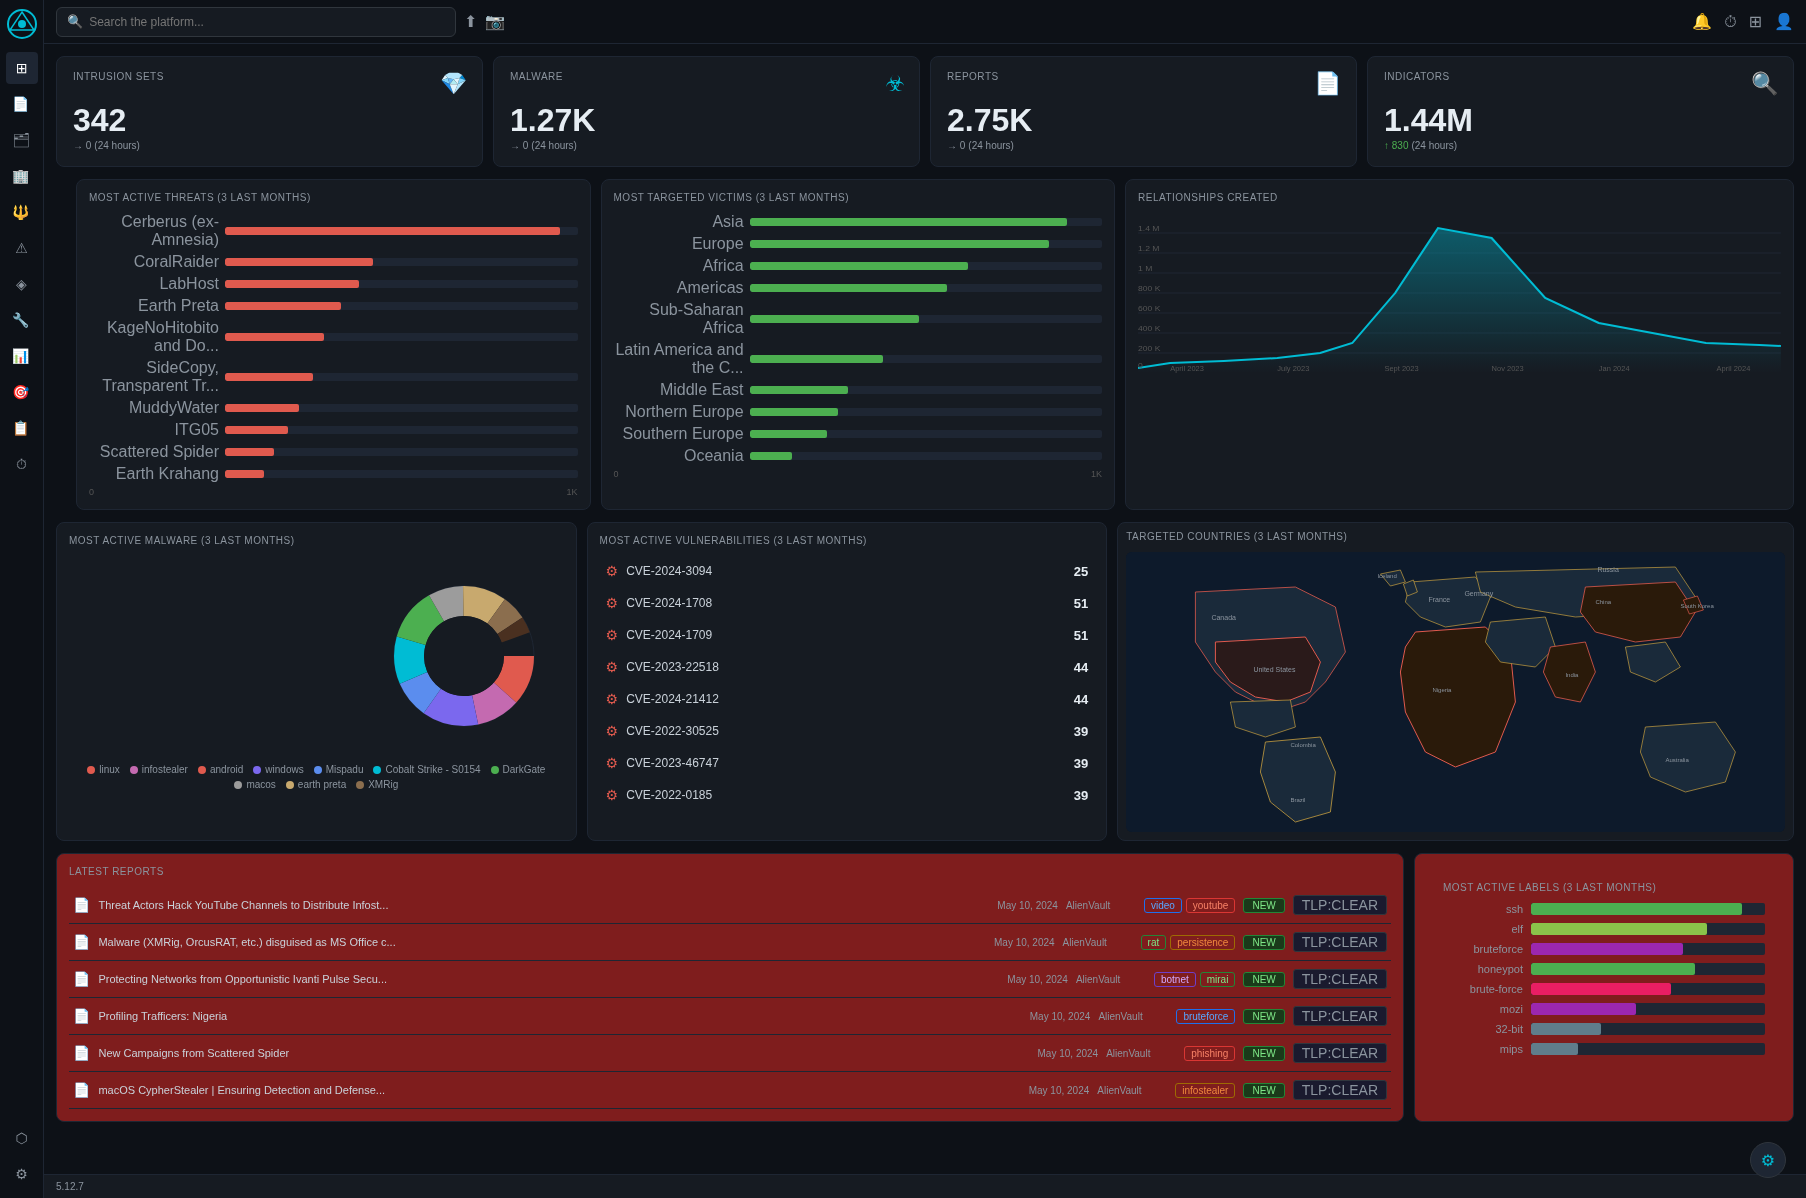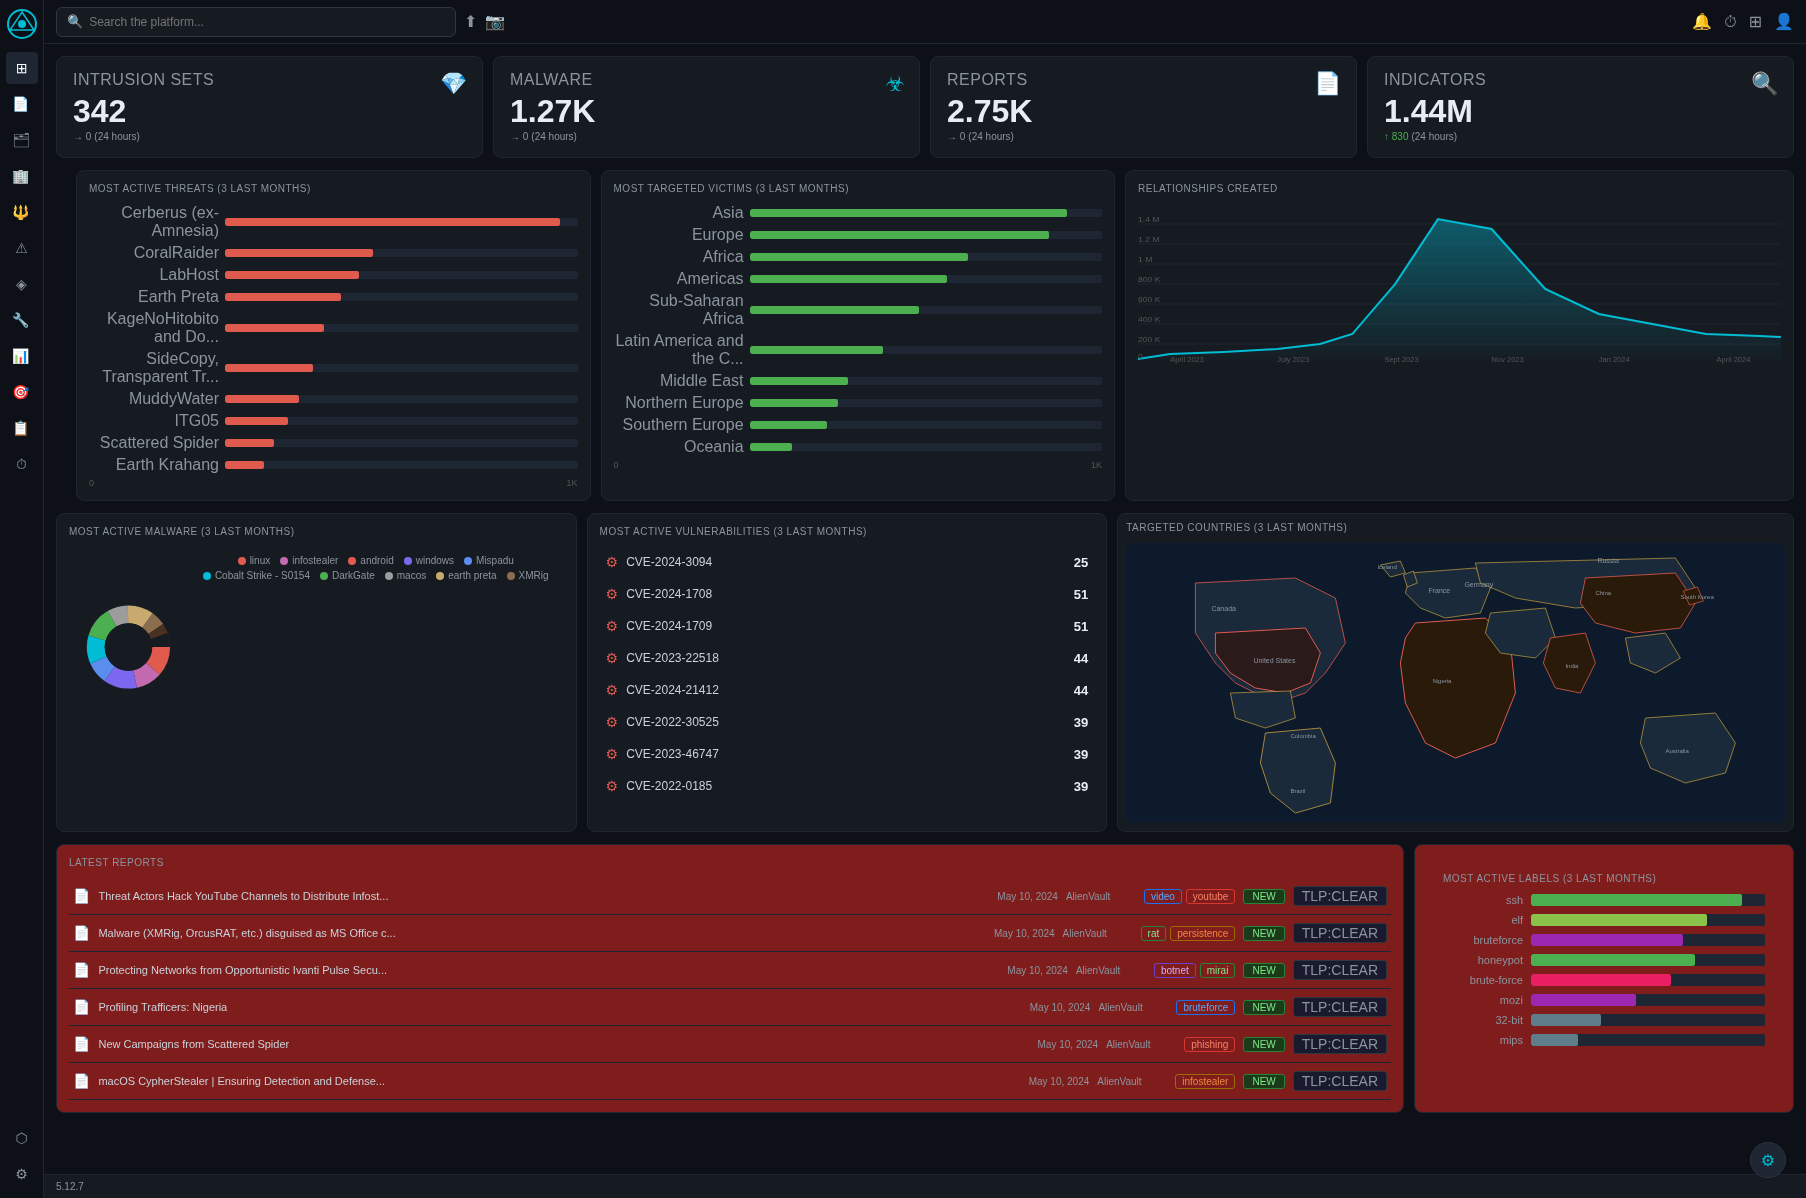--- a/index.html
+++ b/index.html
@@ -114,25 +114,25 @@
       margin-bottom: 12px;
     }
     .stat-card {
       background: #161b22;
       border: 1px solid #1e2633;
       border-radius: 8px;
       padding: 14px 16px;
       position: relative;
     }
     .stat-label {
-      font-size: 16px;
+      font-size: 10px;
       color: #8b949e;
       text-transform: uppercase;
       letter-spacing: 0.5px;
-      margin-bottom: 6px;
+      margin-bottom: 22px;
     }
     .stat-value {
       font-size: 32px;
       font-weight: 700;
       color: #e6edf3;
       line-height: 1;
     }
     .stat-change {
       display: inline-flex;
       align-items: center;
@@ -187,22 +187,22 @@
     .second-row {
       display: grid;
       grid-template-columns: 1fr 1fr 1.3fr;
       gap: 10px;
       margin-bottom: 12px;
     }
 
     
     .pie-container {
       display: flex;
-      flex-direction: row;
-      align-items: flex-start;
+      flex-direction: column;
+      align-items: flex-end;
     }
     .pie-legend {
       display: flex;
       flex-wrap: wrap;
       gap: 4px 10px;
       margin-top: 8px;
       justify-content: center;
     }
     .legend-item {
       display: flex;

